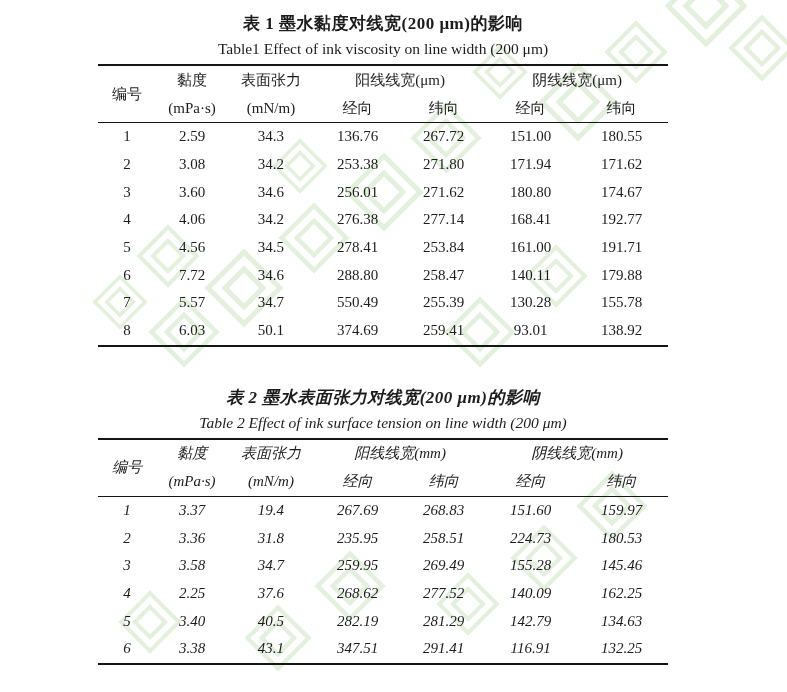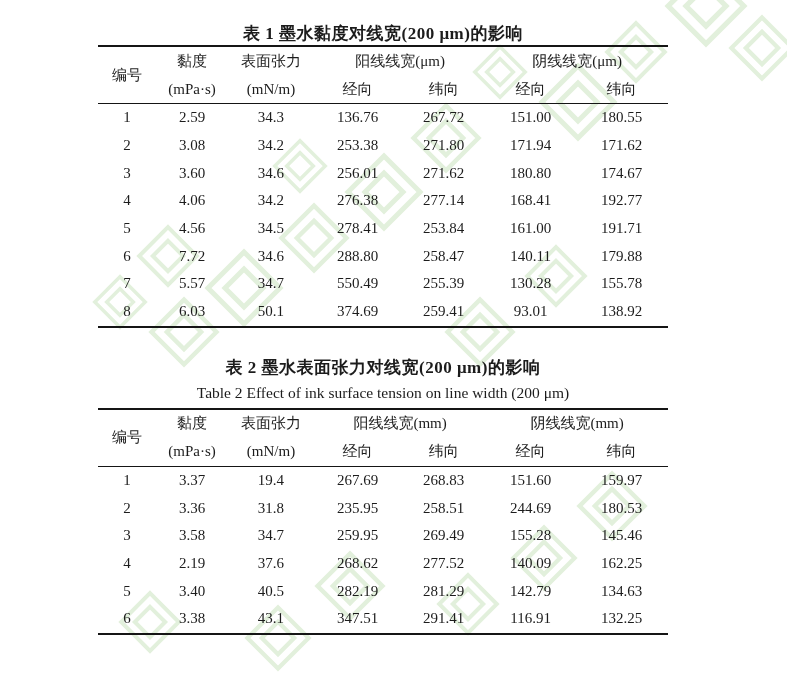--- a/index.html
+++ b/index.html
@@ -28,22 +28,22 @@
     text-align: center;
     letter-spacing: 0.5px;
   }
   .title-en {
     font-size: 15.5px;
     line-height: 20px;
     text-align: center;
     margin-top: 4px;
     margin-bottom: 5px;
   }
-  .sec1 .title-zh { padding-top: 23px; }
-  .sec2 { margin-top: 29px; }
+  .sec1 .title-zh { padding-top: 13px; }
+  .sec2 { margin-top: 40px; font-style: italic; }
   table.datatable {
     width: 100%;
     border-collapse: collapse;
     border-top: 2.5px solid #151515;
     border-bottom: 2.5px solid #151515;
     table-layout: fixed;
   }
   table.datatable thead { border-bottom: 1.6px solid #151515; }
   table.datatable th, table.datatable td {
     font-weight: normal;
@@ -98,20 +98,21 @@
       <use href="#wm-diamond" transform="translate(350,586) scale(0.9)"></use>
       <use href="#wm-diamond" transform="translate(278,638) scale(0.85)"></use>
       <use href="#wm-diamond" transform="translate(150,622) scale(0.8)"></use>
     </g>
   </svg>
 
   <div class="content">
 
     <div class="tblwrap sec1">
       <div class="title-zh">表 1 墨水黏度对线宽(200 μm)的影响</div>
+      <div class="title-en">Table1 Effect of ink viscosity on line width (200 μm)</div>
 
       <table class="datatable">
         <colgroup>
           <col class="c1">
             <col class="c2">
             <col class="c3">
             <col class="c4">
           <col class="c5">
             <col class="c6">
             <col class="c7">
@@ -250,35 +251,35 @@
               <td>268.83</td>
               <td>151.60</td>
               <td>159.97</td>
             </tr>
             <tr>
               <td>2</td>
               <td>3.36</td>
               <td>31.8</td>
               <td>235.95</td>
               <td>258.51</td>
-              <td>244.69</td>
+              <td>224.73</td>
               <td>180.53</td>
             </tr>
             <tr>
               <td>3</td>
               <td>3.58</td>
               <td>34.7</td>
               <td>259.95</td>
               <td>269.49</td>
               <td>155.28</td>
               <td>145.46</td>
             </tr>
             <tr>
               <td>4</td>
-              <td>2.19</td>
+              <td>2.25</td>
               <td>37.6</td>
               <td>268.62</td>
               <td>277.52</td>
               <td>140.09</td>
               <td>162.25</td>
             </tr>
             <tr>
               <td>5</td>
               <td>3.40</td>
               <td>40.5</td>

